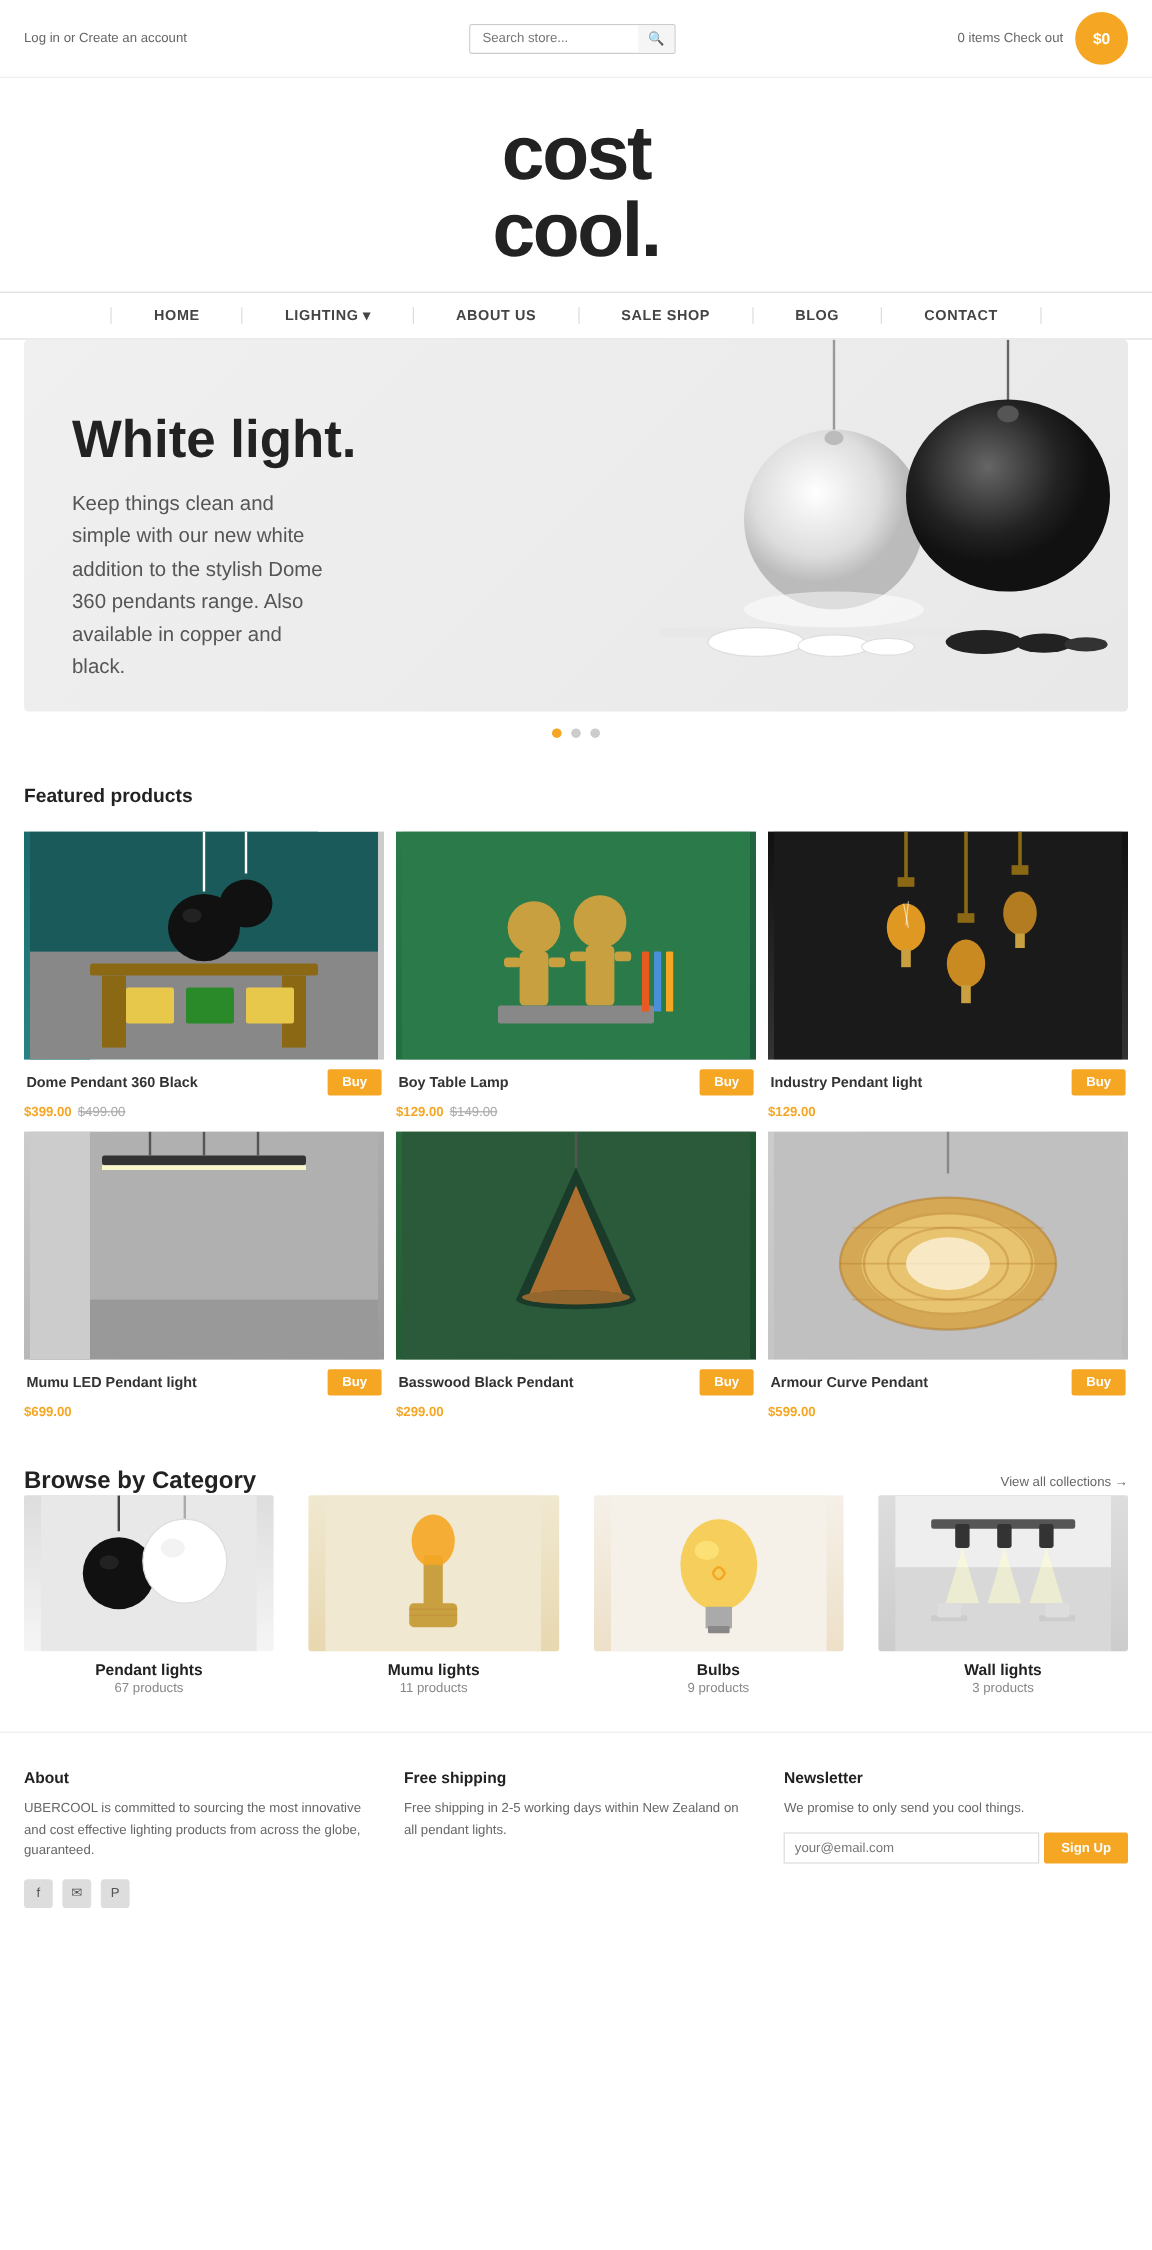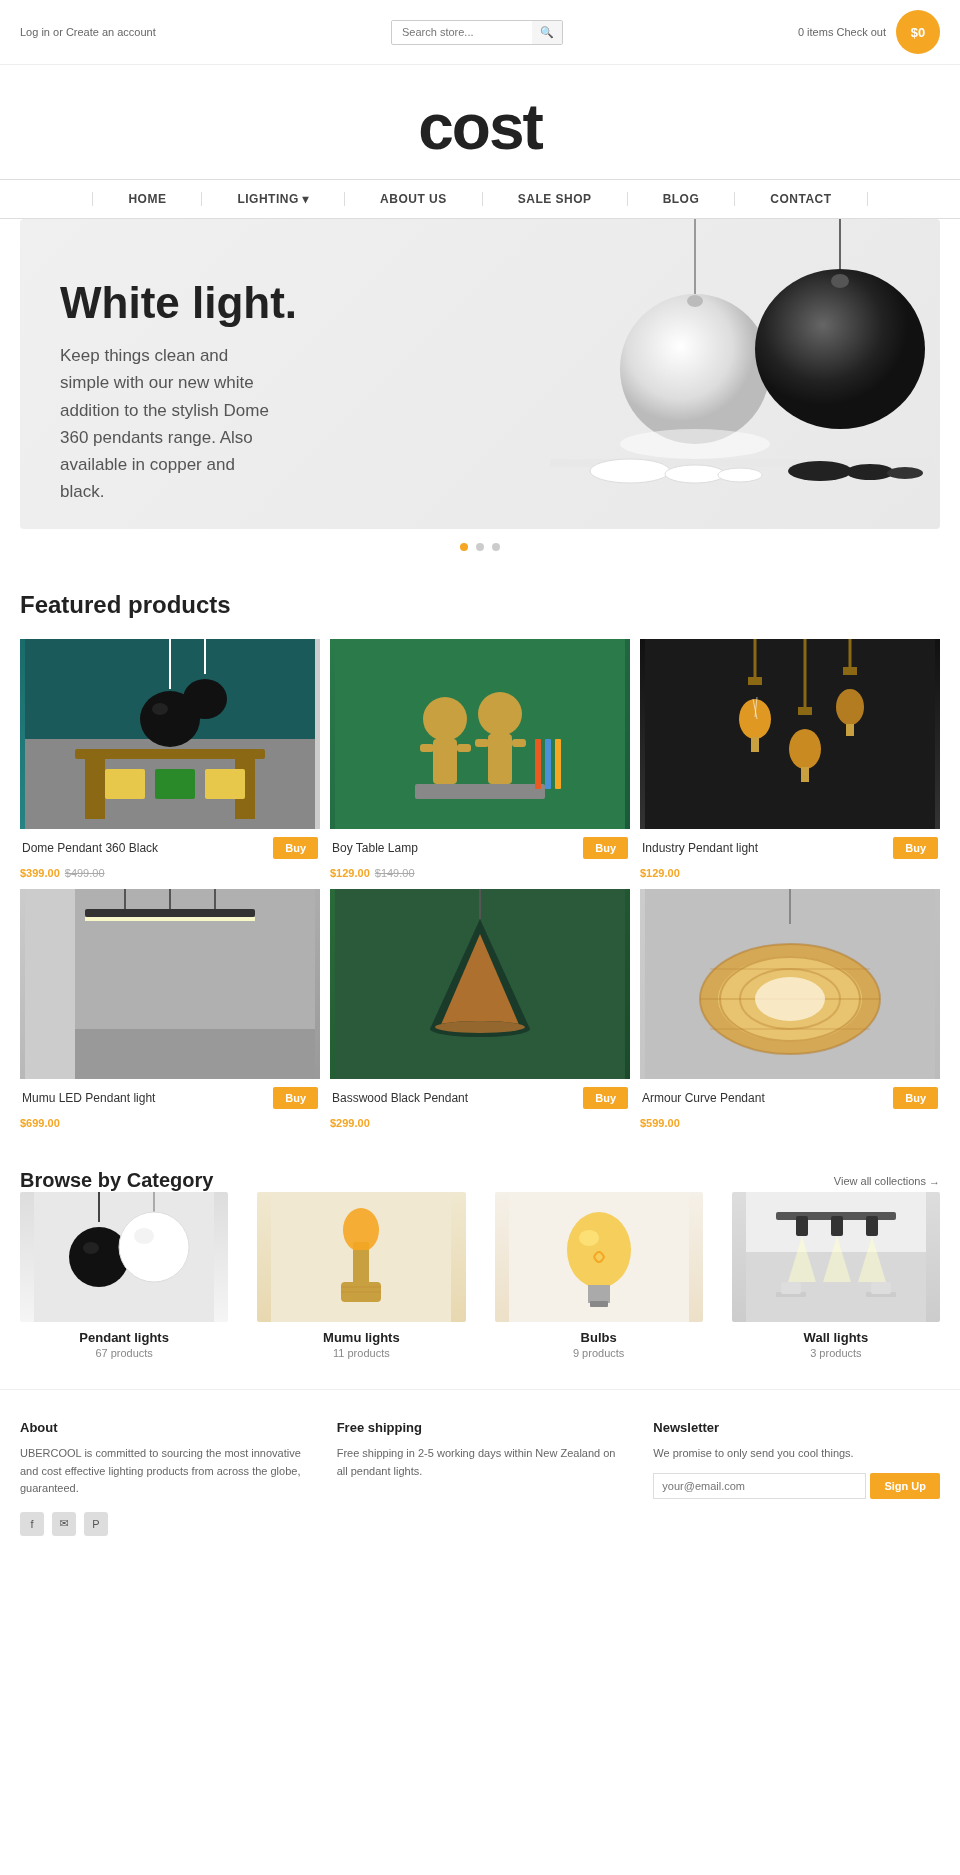--- a/index.html
+++ b/index.html
@@ -146,21 +146,21 @@
     }
     .dot-indicator {
       width: 8px; height: 8px;
       border-radius: 50%;
       background: #ccc;
     }
     .dot-indicator.active { background: #f5a623; }
 
     
     .section-title {
-      font-size: 24px;
+      font-size: 16px;
       font-weight: 700;
       color: #222;
       padding: 10px 20px 20px;
     }
     .products-grid {
       display: grid;
       grid-template-columns: repeat(3, 1fr);
       gap: 10px;
       padding: 0 20px 20px;
     }
@@ -179,21 +179,21 @@
       position: relative;
     }
     .product-info {
       padding: 8px 2px;
       display: flex;
       align-items: center;
       justify-content: space-between;
     }
     .product-name {
       font-size: 12px;
-      font-weight: 400;
+      font-weight: 700;
       color: #333;
       flex: 1;
     }
     .buy-btn {
       background: #f5a623;
       color: #fff;
       border: none;
       padding: 5px 12px;
       font-size: 11px;
       font-weight: 600;
@@ -351,20 +351,21 @@
       <span>0 items</span>
       <a href="#"> <span>Check out</span></a>
     </span>
     <div class="cart-circle">$0</div>
   </div>
 </div>
 
 <div class="logo-area">
   <div class="logo-text">
     <div>cost</div>
+    <div>cool.</div>
   </div>
 </div>
 
 <nav>
   <a class="nav-item">HOME</a>
   <a class="nav-item">LIGHTING ▾</a>
   <a class="nav-item">ABOUT US</a>
   <a class="nav-item">SALE SHOP</a>
   <a class="nav-item">BLOG</a>
   <a class="nav-item">CONTACT</a>

